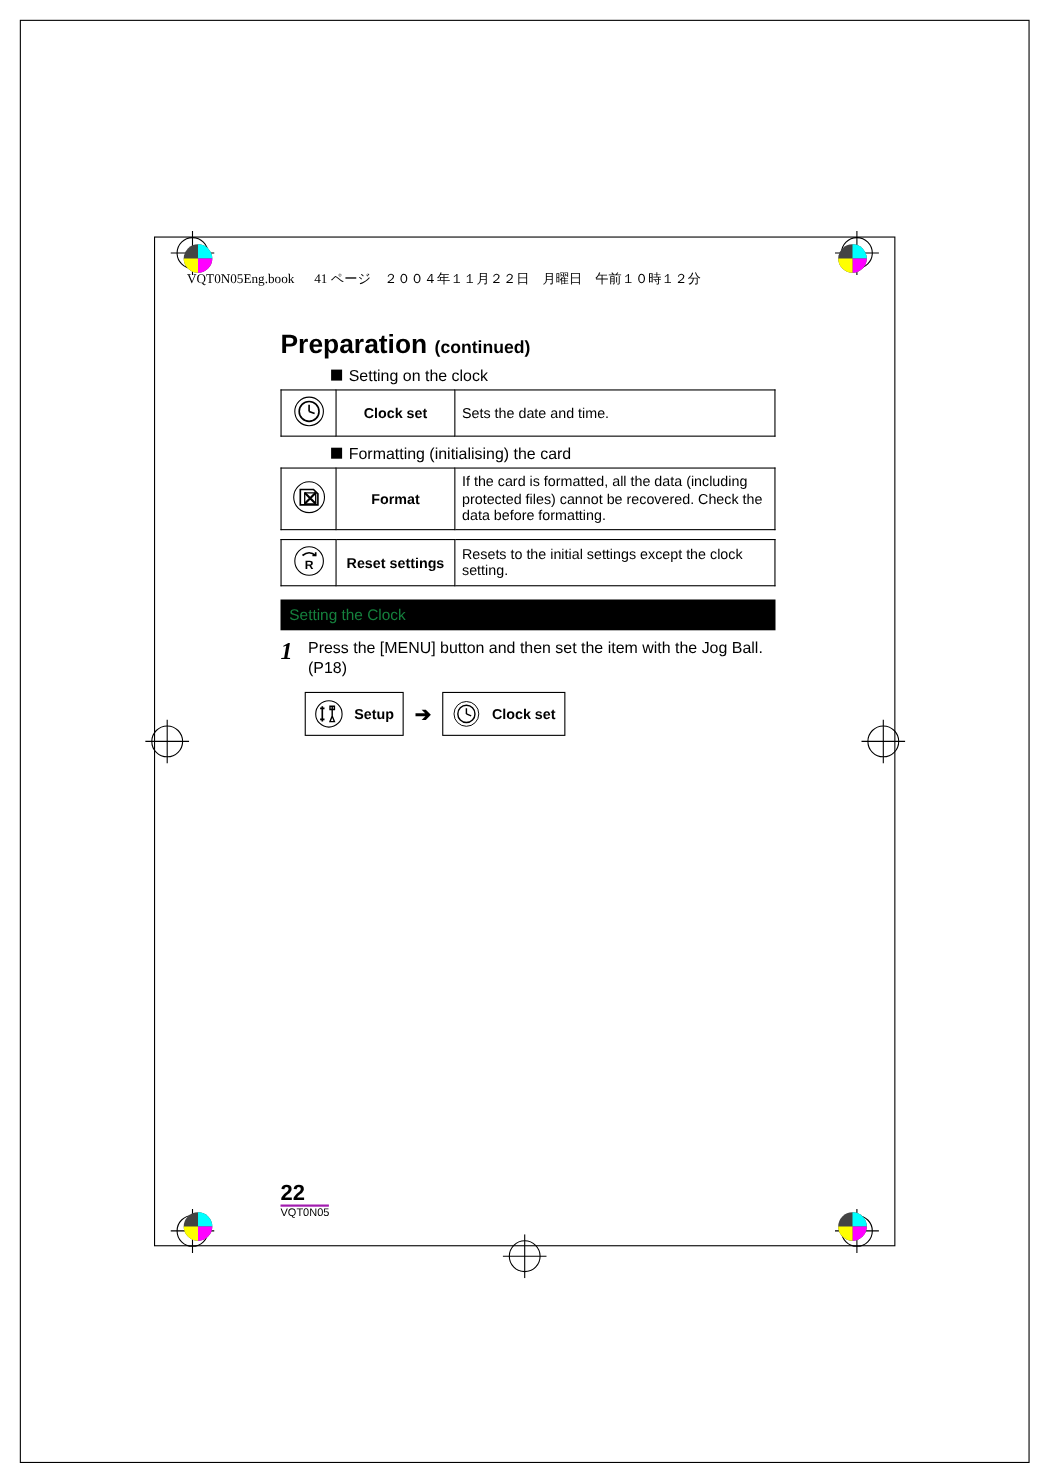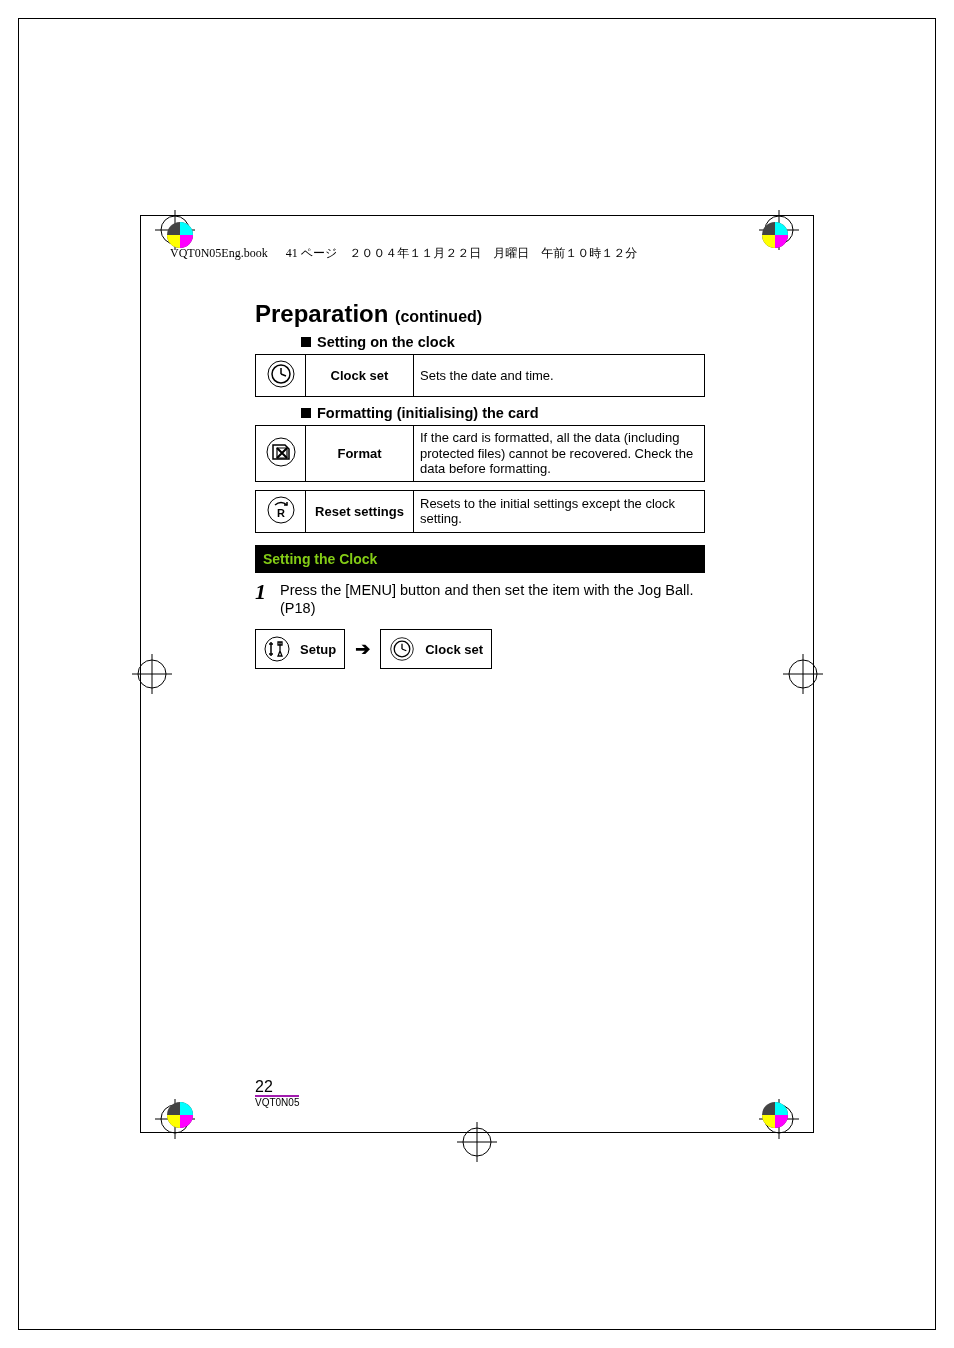--- a/index.html
+++ b/index.html
@@ -50,21 +50,21 @@
     font-weight: bold;
     margin-bottom: 5px;
   }
   .title-cont {
     font-size: 16px;
     font-weight: bold;
   }
 
   .sub-heading {
     font-size: 14.5px;
-    font-weight: bold;
+    font-weight: normal;
     margin-top: 6px;
     margin-bottom: 4px;
     padding-left: 46px;
   }
   .sub-heading .square {
     display: inline-block;
     width: 10px;
     height: 10px;
     background: #000;
     margin-right: 6px;
@@ -80,22 +80,22 @@
     vertical-align: middle;
     padding: 4px 6px;
     font-size: 13px;
   }
   td.icon-cell { width: 50px; text-align: center; padding: 6px 4px; }
   td.label-cell { width: 108px; font-weight: bold; text-align: center; font-size: 13px; }
   td.desc-cell { font-size: 13px; line-height: 1.2; }
 
   .section-bar {
     background: #000;
-    color: #84cc16;
-    font-weight: bold;
+    color: #15803d;
+    font-weight: normal;
     font-size: 14px;
     padding: 6px 8px;
     margin-top: 12px;
     margin-bottom: 8px;
   }
 
   .body-text {
     font-size: 13px;
     line-height: 1.3;
     margin-bottom: 12px;
@@ -138,22 +138,22 @@
     font-size: 18px;
     font-weight: bold;
   }
 
   .page-num {
     position: absolute;
     left: 255px;
     bottom: 240px;
   }
   .page-num .big {
-    font-size: 16px;
-    font-weight: normal;
+    font-size: 20px;
+    font-weight: bold;
     line-height: 1;
   }
   .page-num .doc {
     font-size: 10px;
     border-top: 2px solid #a21caf;
     padding-top: 0;
   }
 
   
   .reg-mark {
@@ -298,21 +298,21 @@
     </table>
 
   <div class="section-bar">Setting the Clock</div>
 
 
   <div class="step">
     <div class="step-num">1</div>
     <div class="step-text">Press the [MENU] button and then set the item with the Jog Ball. (P18)</div>
   </div>
 
-  <div class="nav-row" style="">
+  <div class="nav-row" style="margin-left:22px;">
     <div class="nav-box">
       <svg width="26" height="26" viewBox="0 0 26 26">
         <circle cx="13" cy="13" r="12" fill="none" stroke="#000" stroke-width="1"></circle>
         <path d="M7 6 L7 20 M5 8 L9 8 M5 18 L9 18" stroke="#000" stroke-width="1.5" fill="none"></path>
         <path d="M16 6 L16 15 M14 6 L18 6 L18 9 L14 9 Z M16 15 L14 20 L18 20 Z" stroke="#000" stroke-width="1.3" fill="none"></path>
       </svg>
       <span>Setup</span>
     </div>
     <span class="arrow">➔</span>
     <div class="nav-box">

